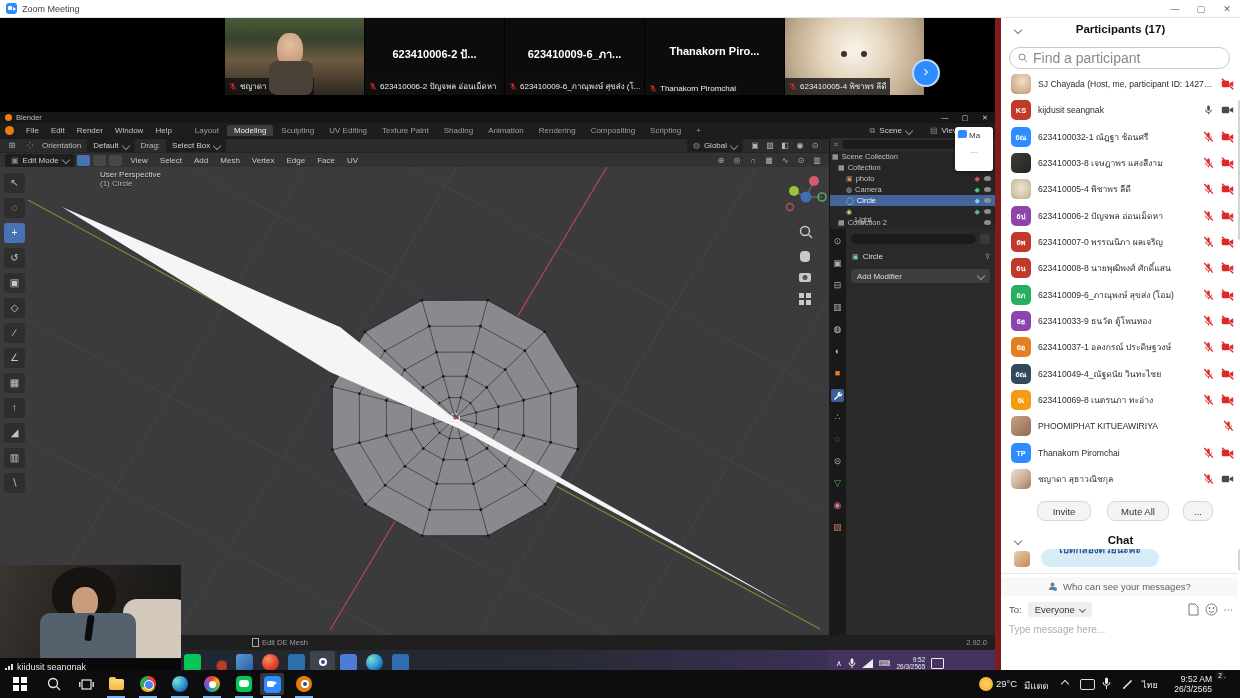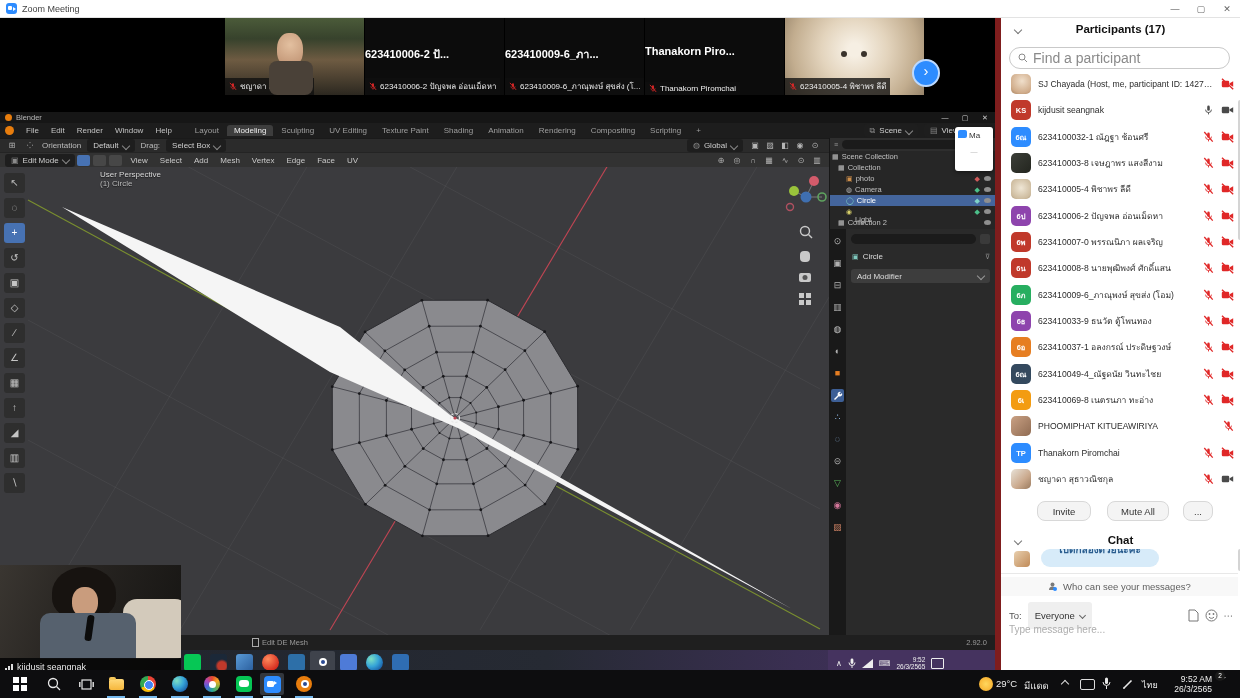--- a/index.html
+++ b/index.html
@@ -11,21 +11,21 @@
   #ztitle{left:0;top:0;width:1240px;height:17px;background:#fff;border-bottom:1px solid #e3e3e3;z-index:9}
   #ztitle .zlogo{width:11px;height:11px;border-radius:3px;background:#2d8cff;margin:0 5px 0 6px;position:relative}
   #ztitle .zlogo:after{content:"";position:absolute;left:2px;top:3px;width:4px;height:4px;background:#fff;border-radius:1px}
   #ztitle .zlogo:before{content:"";position:absolute;left:7px;top:3.5px;border-left:3px solid #fff;border-top:2px solid transparent;border-bottom:2px solid transparent}
   #ztitle .t{font-size:9px;color:#444}
   .winbtn{font-size:9px;color:#666;width:26px;text-align:center}
   
   #left{left:0;top:17px;width:995px;height:653px;background:#000}
   
   .vtile{position:absolute;top:0;width:139px;height:78px;background:#0c0c0c;overflow:hidden;border-right:1px solid #000}
-  .vcenter{position:absolute;left:0;right:0;top:28px;color:#fff;font-weight:bold;font-size:11px;white-space:nowrap}
+  .vcenter{position:absolute;left:0;right:0;top:28px;text-align:center;color:#fff;font-weight:bold;font-size:11px;white-space:nowrap}
   .vlabel{position:absolute;left:0;bottom:0;max-width:137px;background:rgba(15,15,15,.78);color:#eee;font-size:8px;
           padding:2px 4px;display:flex;align-items:center;gap:3px;white-space:nowrap;overflow:hidden}
   .photo-1:before{content:"";position:absolute;left:44px;top:0;width:54px;height:78px;
      background:radial-gradient(circle at 60% 30%,#ecd9c4 6%,#cdb194 22%,#9b8266 55%,#6b5a48 90%)}
   .photo-2{background:linear-gradient(180deg,#4c5c3a,#37422c 28%,#6e5b42 55%,#2c2820 100%)}
   .photo-2:before{content:"";position:absolute;left:52px;top:16px;width:26px;height:34px;border-radius:45%;
      background:radial-gradient(circle at 50% 35%,#e3c0a0,#c79c7c 70%,#8d6a50)}
   .photo-2:after{content:"";position:absolute;left:44px;top:44px;width:44px;height:34px;border-radius:8px;background:#4a4138}
   .photo-cat{background:radial-gradient(circle at 50% 42%,#f6efe3 8%,#e3d4bd 40%,#c2ad8f 75%,#97846a)}
   .photo-cat:before{content:"";position:absolute;left:56px;top:34px;width:6px;height:6px;border-radius:50%;background:#3a332c;box-shadow:20px 0 0 #3a332c}
@@ -105,21 +105,21 @@
   .av-ph{background:linear-gradient(135deg,#caa184,#8f6b52)}
   .av-ch{background:linear-gradient(135deg,#e8e2d8,#caa98d 60%,#997a5e)}
   .zbtn{position:absolute;top:484px;height:18px;background:#f4f4f4;border:1px solid #d8d8d8;border-radius:8px;font-size:9.5px;color:#333;display:flex;align-items:center;justify-content:center}
   #chead{position:absolute;left:0;top:517px;width:100%;text-align:center;font-size:11.5px;font-weight:bold;color:#111}
   #cbubble{position:absolute;left:40px;top:532px;width:118px;height:18px;border-radius:9px;background:#d7ebf9;overflow:hidden}
   #cbubble span{display:block;margin-top:-7px;text-align:center;font-size:10px;font-weight:bold;color:#2a5d8f;white-space:nowrap}
   #cavatar{position:absolute;left:13px;top:534px;width:16px;height:16px;border-radius:4px;background:linear-gradient(135deg,#e8cfae,#c08a57)}
   #cdivider{position:absolute;left:0;top:556px;width:237px;height:1px;background:#e8e8e8}
   #whosee{position:absolute;left:0;top:560px;width:237px;text-align:center;font-size:9.5px;color:#5f5f5f;background:#f8f8f8;padding:4px 0}
   #torow{position:absolute;left:8px;top:585px;width:224px;display:flex;align-items:center;gap:6px;font-size:9.5px;color:#555}
-  #topill{background:#efefef;border-radius:3px;padding:8px 7px;display:flex;align-items:center;gap:5px;color:#333}
+  #topill{background:#efefef;border-radius:3px;padding:2px 7px;display:flex;align-items:center;gap:5px;color:#333}
   #typemsg{position:absolute;left:8px;top:607px;font-size:10px;color:#adadad}
   .sthumb{position:absolute;left:237px;width:4px;border-radius:2px;background:#d4d4d4}
   
   #wtask{left:0;top:670px;width:1240px;height:28px;background:#0d0d0f;z-index:10}
   .tbslot{position:absolute;top:3px;width:24px;height:22px;display:flex;align-items:center;justify-content:center}
   .uline{position:absolute;top:25.5px;height:2px;width:18px;background:#76b9ed}
   .startgrid{display:grid;grid-template-columns:6px 6px;grid-template-rows:6px 6px;gap:1.5px}
   .startgrid i{background:#fff;display:block}
   .folder{width:15px;height:11px;background:linear-gradient(180deg,#ffd97a,#f6b73c);border-radius:2px;position:relative}
   .folder:before{content:"";position:absolute;left:0;top:-2px;width:7px;height:3px;background:#f6c75a;border-radius:2px 2px 0 0}

